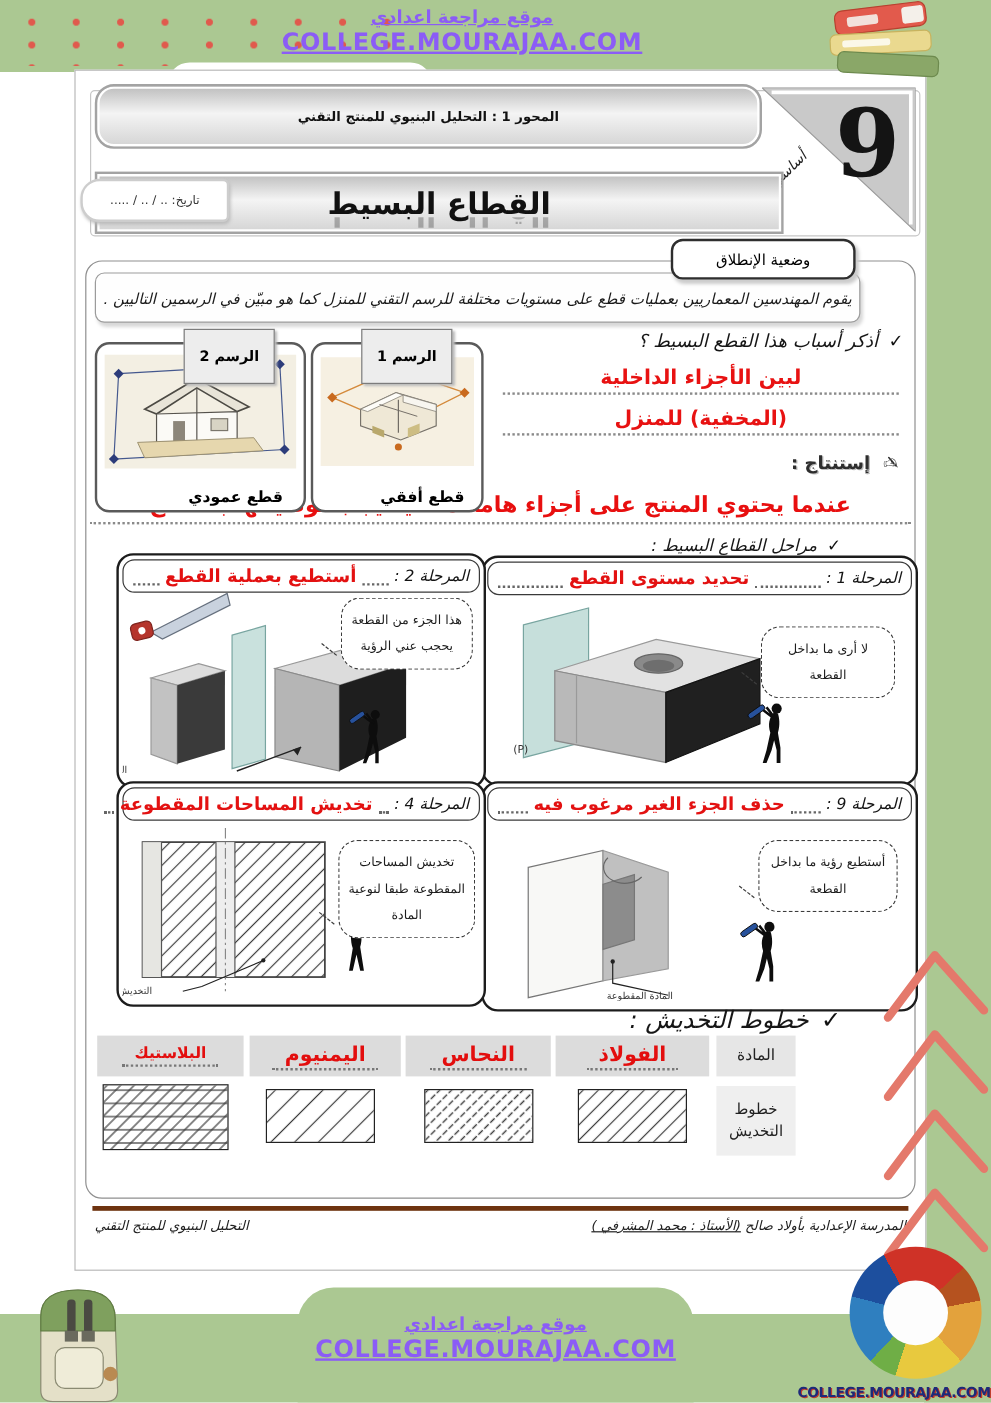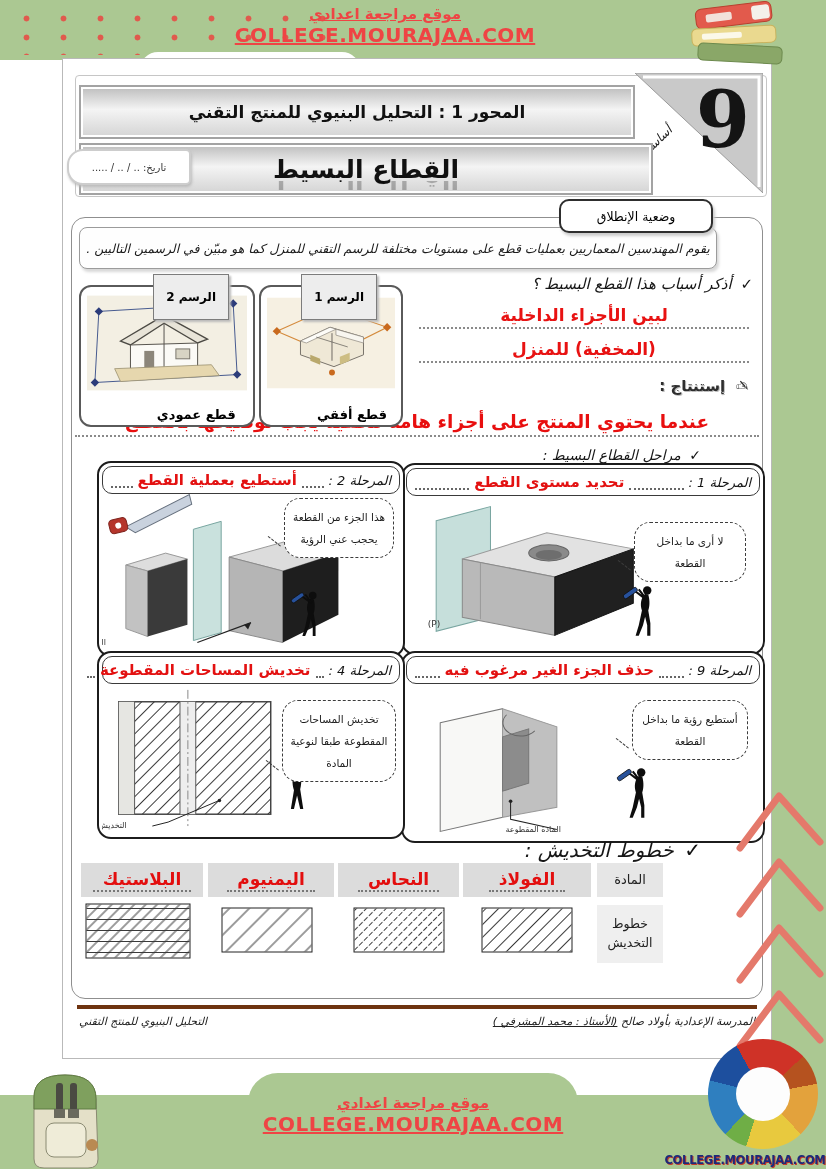--- a/index.html
+++ b/index.html
@@ -6,21 +6,21 @@
   .page{position:relative;width:826px;height:1169px;background:#ffffff;overflow:hidden;
         font-family:"DejaVu Sans",sans-serif;}
   
   .band-top{position:absolute;top:0;left:0;width:826px;height:60px;background:#abc892;}
   .strip-right{position:absolute;top:0;right:0;width:56px;height:1169px;background:#abc892;}
   .band-bottom{position:absolute;bottom:0;left:0;width:826px;height:74px;background:#abc892;}
   .band-bump{position:absolute;bottom:0;left:248px;width:330px;height:96px;background:#abc892;
              border-radius:30px 30px 0 0;}
   .top-bump{position:absolute;top:52px;left:140px;width:220px;height:22px;background:#fff;
             border-radius:18px 18px 0 0;}
-  .banner-text{position:absolute;left:0;right:56px;text-align:center;color:#ef4444;}
+  .banner-text{position:absolute;left:0;right:56px;text-align:center;color:#8b5cf6;}
   .banner-text .l1{font-size:15px;font-weight:bold;text-decoration:underline;}
   .banner-text .l2{font-size:20px;font-weight:bold;text-decoration:underline;letter-spacing:.5px;}
   .bt-top{top:5px;}
   .bt-bottom{top:1094px;right:0;}
   .dots{position:absolute;top:5px;left:0;width:340px;height:50px;
         background-image:radial-gradient(circle,#e05a4d 2.6px,rgba(0,0,0,0) 3.3px);
         background-size:37px 19px;background-position:8px 4px;}
   .books{position:absolute;top:0;right:42px;z-index:5;}
   .backpack{position:absolute;left:6px;bottom:0;z-index:5;}
   .chevrons{position:absolute;left:732px;top:784px;z-index:6;}
@@ -32,22 +32,22 @@
             font-weight:bold;color:#1d2a7a;text-shadow:1px 1px 0 #c0392b;z-index:7;letter-spacing:-.3px;}
   
   .paper{position:absolute;left:62px;top:58px;width:708px;height:999px;background:#fff;
          border:1px solid #b9b9b9;direction:rtl;z-index:2;}
   .hdr-outline{position:absolute;left:12px;top:16px;width:690px;height:120px;border:1px solid #c6c6c6;
                border-radius:4px;}
   .grade-svg{position:absolute;left:572px;top:14px;}
   .graybar{position:absolute;background:linear-gradient(180deg,#bdbdbd,#f4f4f4 45%,#d4d4d4);
            border:2px solid #a3a3a3;box-shadow:inset 0 0 0 2px #fff;display:flex;align-items:center;
            justify-content:center;}
-  .bar-axis{left:16px;top:26px;width:552px;height:50px;font-size:17px;font-weight:bold;
-            letter-spacing:1px;color:#111;}
+  .bar-axis{left:16px;top:11px;width:552px;height:50px;font-size:11px;font-weight:bold;
+            letter-spacing:1px;color:#111;border-radius:16px;}
   .bar-lesson{left:16px;top:84px;width:570px;height:48px;}
   .lesson-wrap{position:relative;text-align:center;width:100%;}
   .lesson-main{font-size:25px;font-weight:bold;letter-spacing:2px;color:#111;}
   .lesson-refl{position:absolute;left:0;right:0;top:26px;height:13px;overflow:hidden;
                transform:scaleY(-1);opacity:.25;font-size:25px;font-weight:bold;letter-spacing:2px;}
   .date-pill{position:absolute;left:4px;top:90px;width:120px;height:32px;background:#fff;
              border:2px solid #cdcdcd;border-radius:16px 5px 5px 16px;box-shadow:1px 2px 3px #bbb;
              display:flex;align-items:center;justify-content:center;font-size:10px;color:#333;}
   .main-box{position:absolute;left:8px;top:158px;width:690px;height:780px;border:1px solid #8f8f8f;
             border-radius:14px;}
@@ -103,21 +103,21 @@
   
   .hcell{position:absolute;display:flex;align-items:center;justify-content:center;}
   .lblcell{background:#e6e6e6;font-size:13px;color:#222;text-align:center;line-height:1.5;}
   .mat-label{left:534px;top:804px;width:66px;height:34px;}
   .lines-label{left:534px;top:846px;width:66px;height:58px;background:#efefef;font-size:12.5px;}
   .matname{background:#dcdcdc;color:#e30e0e;font-weight:bold;font-size:17px;top:804px;height:34px;}
   .matname span{border-bottom:2px dotted #777;padding:0 10px 1px 10px;}
   .mn0{left:400px;width:128px;}
   .mn1{left:275px;width:121px;}
   .mn2{left:145px;width:126px;}
-  .mn3{left:18px;width:122px;font-size:17px;}
+  .mn3{left:18px;width:122px;font-size:13px;}
   .swatch{position:absolute;top:848px;}
   .sw0{left:418px;}
   .sw1{left:290px;}
   .sw2{left:158px;}
   .sw3{left:22px;top:844px;}
   
   .foot-rule{position:absolute;left:14px;right:14px;top:946px;height:4px;background:#6e3310;}
   .foot-right{position:absolute;right:16px;top:956px;font-size:11px;font-style:italic;color:#222;}
   .foot-right .uln{text-decoration:underline;}
   .foot-left{position:absolute;left:16px;top:956px;font-size:11px;font-style:italic;color:#222;}

